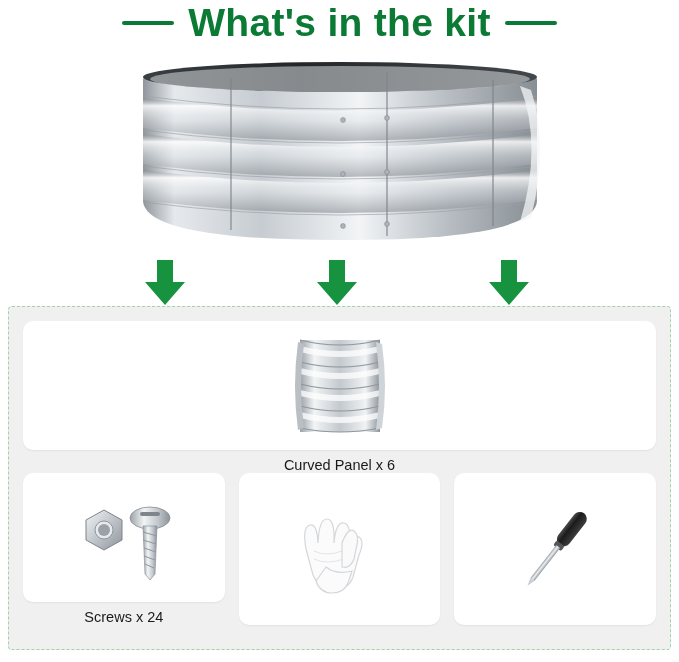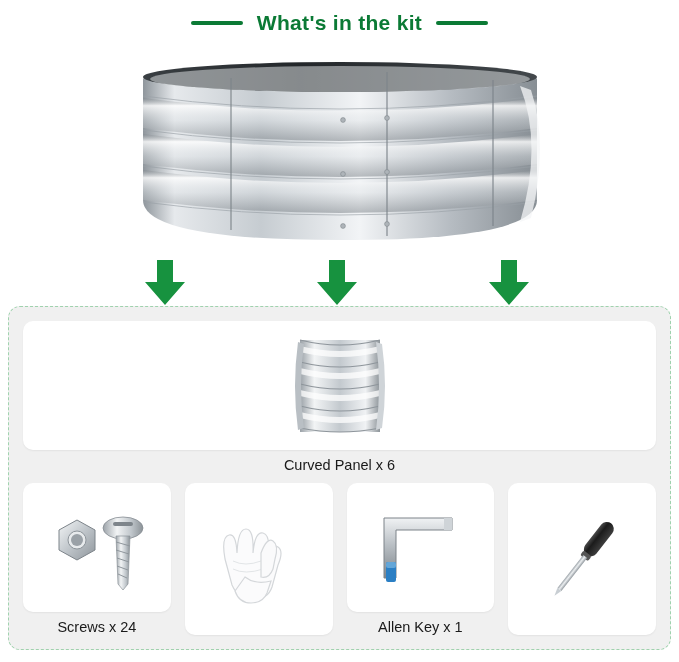--- a/index.html
+++ b/index.html
@@ -24,21 +24,21 @@
     justify-content: center;
     gap: 14px;
   }
   .header-rule {
     width: 52px;
     height: 4px;
     background: #0b7a35;
     border-radius: 2px;
   }
   .header-title {
-    font-size: 21px;
+    font-size: 39px;
     font-weight: bold;
     color: #0b7a35;
     letter-spacing: 0.3px;
     white-space: nowrap;
   }
 
   
   .hero {
     position: relative;
     height: 210px;
@@ -69,31 +69,31 @@
   .arrow.a3 { left: 488px; }
 
   
   .parts-panel {
     position: absolute;
     left: 8px;
     top: 306px;
     width: 663px;
     height: 344px;
     border: 1.5px dashed #9fd2ad;
-    border-radius: 12px;
+    border-radius: 4px;
     background: #f0f0f0;
     box-sizing: border-box;
     padding: 14px 14px 8px 14px;
   }
   .row {
     display: flex;
     gap: 14px;
   }
   .row.top { height: 152px; }
-  .row.bottom { height: 152px; margin-top: 10px; }
+  .row.bottom { height: 152px; }
 
   .part {
     background: #ffffff;
     border-radius: 10px;
     box-sizing: border-box;
     display: flex;
     align-items: center;
     justify-content: center;
     box-shadow: 0 1px 2px rgba(0,0,0,0.06);
   }
@@ -291,38 +291,20 @@
             <path d="M34,50 q12,6 28,0"></path>
             <path d="M34,58 q12,6 30,0"></path>
           </g>
           <g fill="#fafafb" stroke="#d4d7da" stroke-width="1.2">
             <path d="M62,42 q6,-16 12,-12 q6,4 2,18 l-2,10 q-4,10 -12,8 z"></path>
           </g>
         </svg>
       </div>
     </div>
 
-    <div class="cell">
-      <div class="part bottom">
-        <svg width="120" height="96" viewBox="0 0 120 96">
-          <defs>
-            <linearGradient id="akG" x1="0" y1="0" x2="0" y2="1">
-              <stop offset="0%" stop-color="#f0f2f4"></stop>
-              <stop offset="45%" stop-color="#b9bfc4"></stop>
-              <stop offset="100%" stop-color="#7e858b"></stop>
-            </linearGradient>
-          </defs>
-          <path d="M24,18 L92,18 L92,30 L36,30 L36,78 L24,78 Z" fill="url(#akG)" stroke="#7c8389" stroke-width="1"></path>
-          <rect x="26" y="62" width="10" height="20" rx="2" fill="#2b7fc4"></rect>
-          <rect x="26" y="62" width="10" height="6" rx="2" fill="#63a6d8"></rect>
-          <rect x="84" y="18" width="8" height="12" fill="#cfd4d8"></rect>
-        </svg>
-      </div>
-      <div class="caption">Allen Key x 1</div>
-    </div>
 
     <div class="cell">
       <div class="part bottom">
         <svg width="120" height="96" viewBox="0 0 120 96">
           <defs>
             <linearGradient id="hdl" x1="0" y1="0" x2="1" y2="0">
               <stop offset="0%" stop-color="#4a4a4a"></stop>
               <stop offset="35%" stop-color="#1b1b1b"></stop>
               <stop offset="100%" stop-color="#3d3d3d"></stop>
             </linearGradient>

